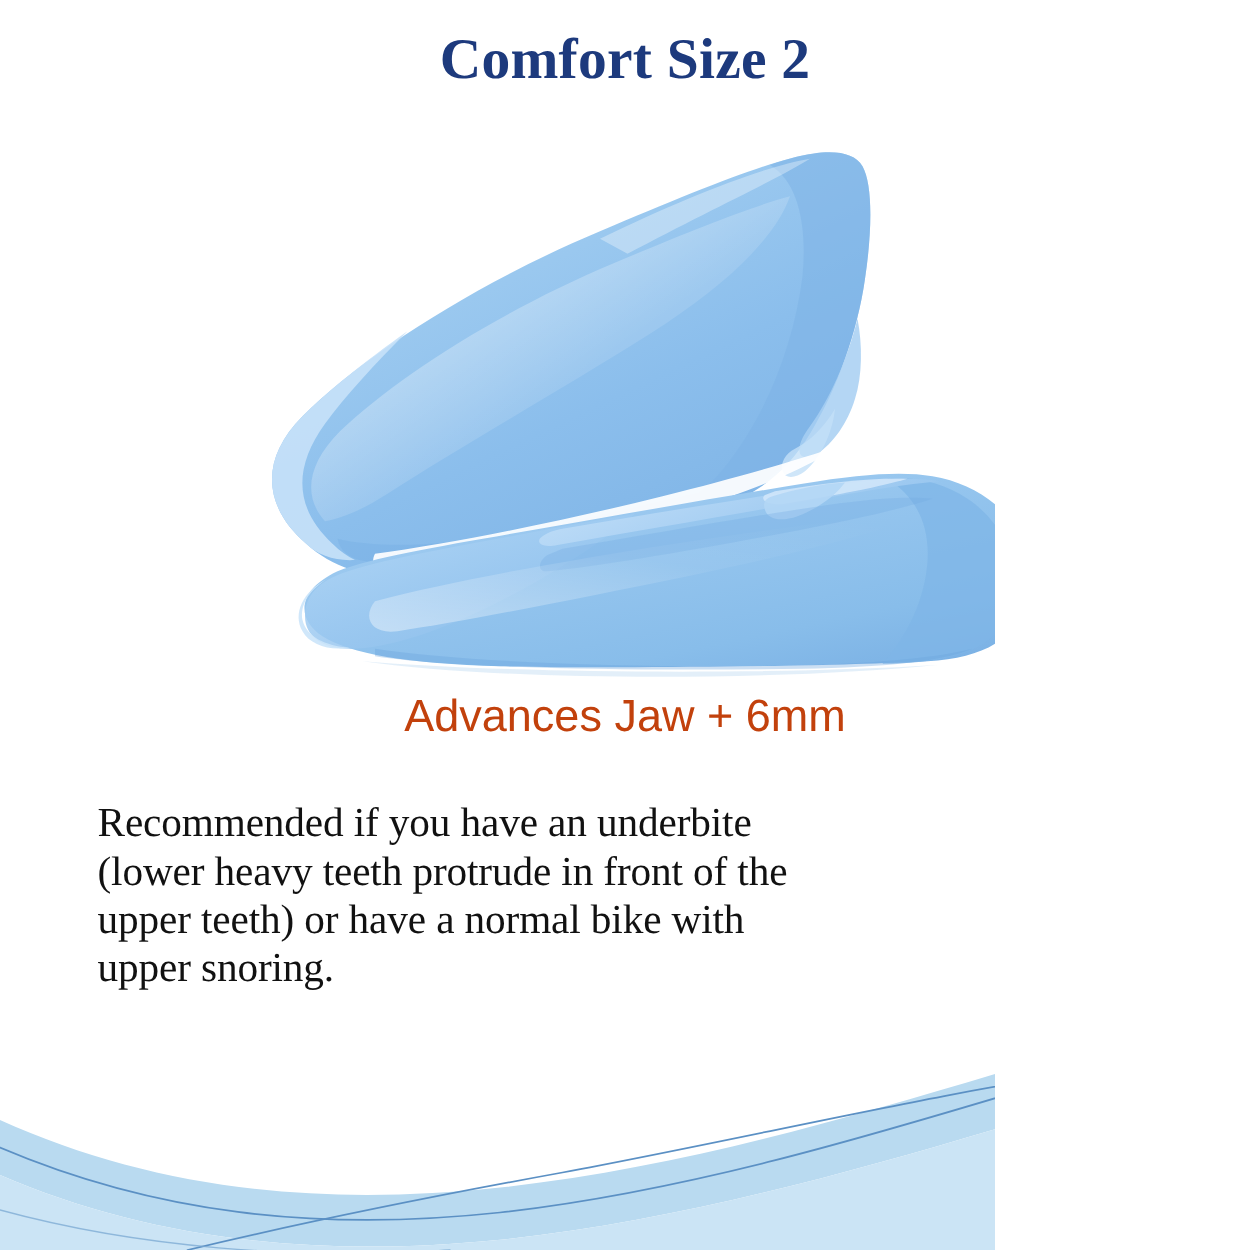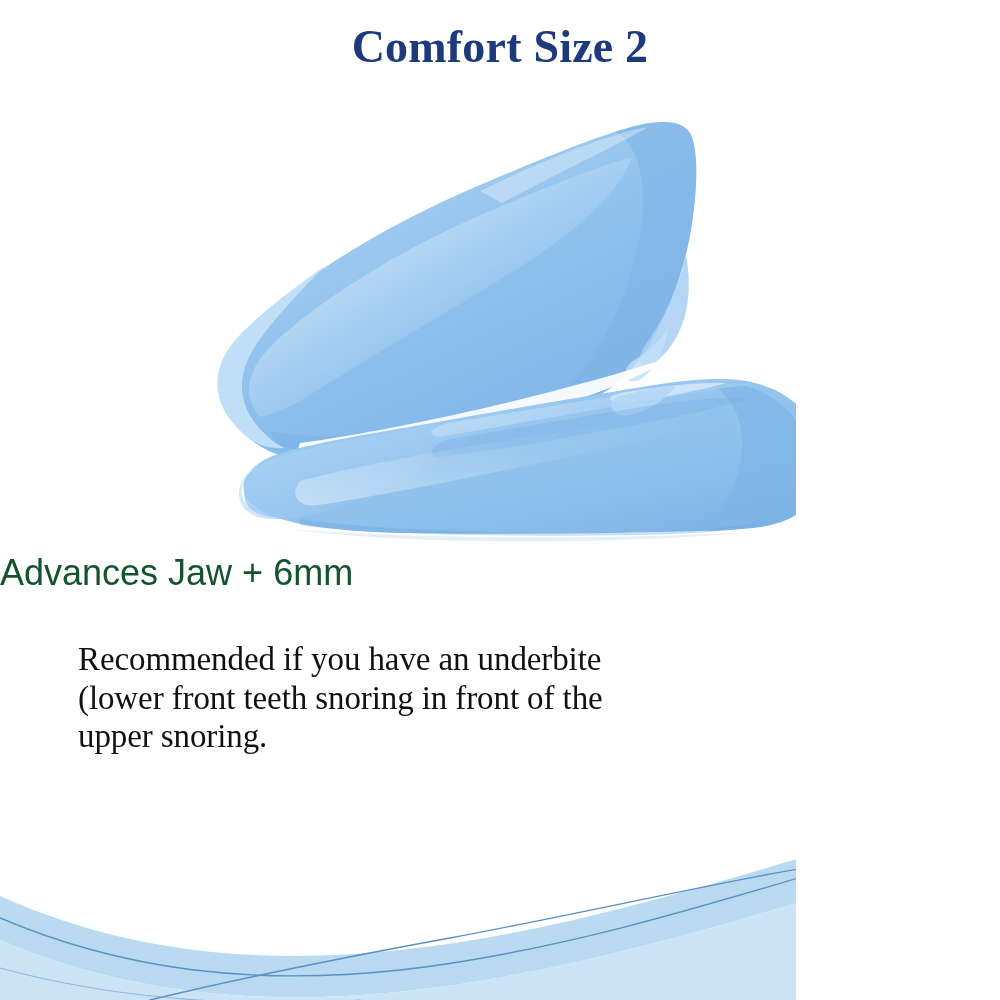--- a/index.html
+++ b/index.html
@@ -51,24 +51,25 @@
     width: 700px;
     height: 450px;
   }
 
   
   .product-subtitle {
     position: absolute;
     left: 0;
     top: 551px;
     width: 1000px;
+    text-align: center;
     font-family: "Liberation Sans", sans-serif;
     font-weight: normal;
     font-size: 36px;
-    color: #14532d;
+    color: #c2410c;
     line-height: 1.2;
   }
 
   
   .body-copy {
     position: absolute;
     left: 78px;
     top: 640px;
     width: 800px;
     font-family: Liberation Serif, serif;
@@ -297,21 +298,22 @@
       </g>
 
       <path d="M140,424 C260,434 470,435 600,427 C470,440 250,440 140,424 Z" fill="#9cc5e8" opacity="0.28"></path>
     </svg>
   </div>
 
   <div class="product-subtitle">Advances Jaw + 6mm</div>
 
   <div class="body-copy">
     <span class="line">Recommended if you have an underbite</span>
-    <span class="line">(lower front teeth snoring in front of the</span>
+    <span class="line">(lower heavy teeth protrude in front of the</span>
+    <span class="line">upper teeth) or have a normal bike with</span>
     <span class="line">upper snoring.</span>
   </div>
 
   <div class="wave-decoration">
     <svg viewBox="0 0 1000 200" xmlns="http://www.w3.org/2000/svg" preserveAspectRatio="none" aria-hidden="true">
 
       <path d="M0,96
                C120,150 250,166 400,150
                C560,133 720,82 860,40
                C910,25 960,14 1000,8

